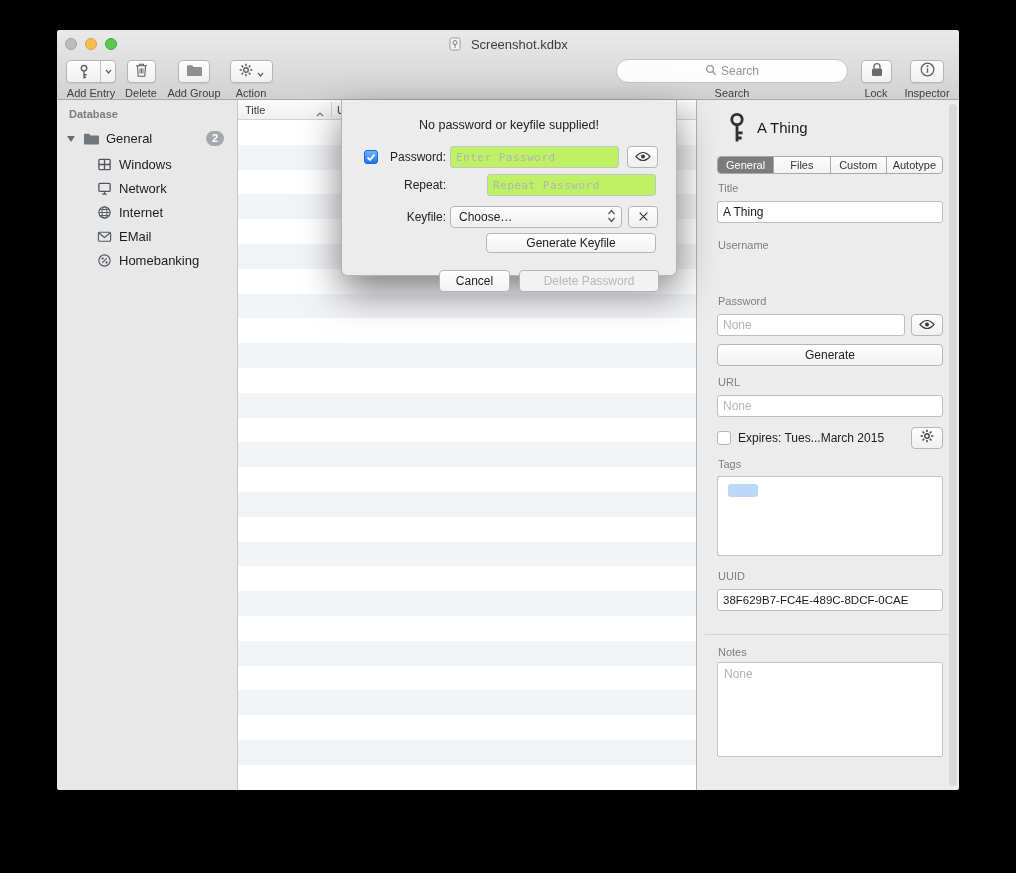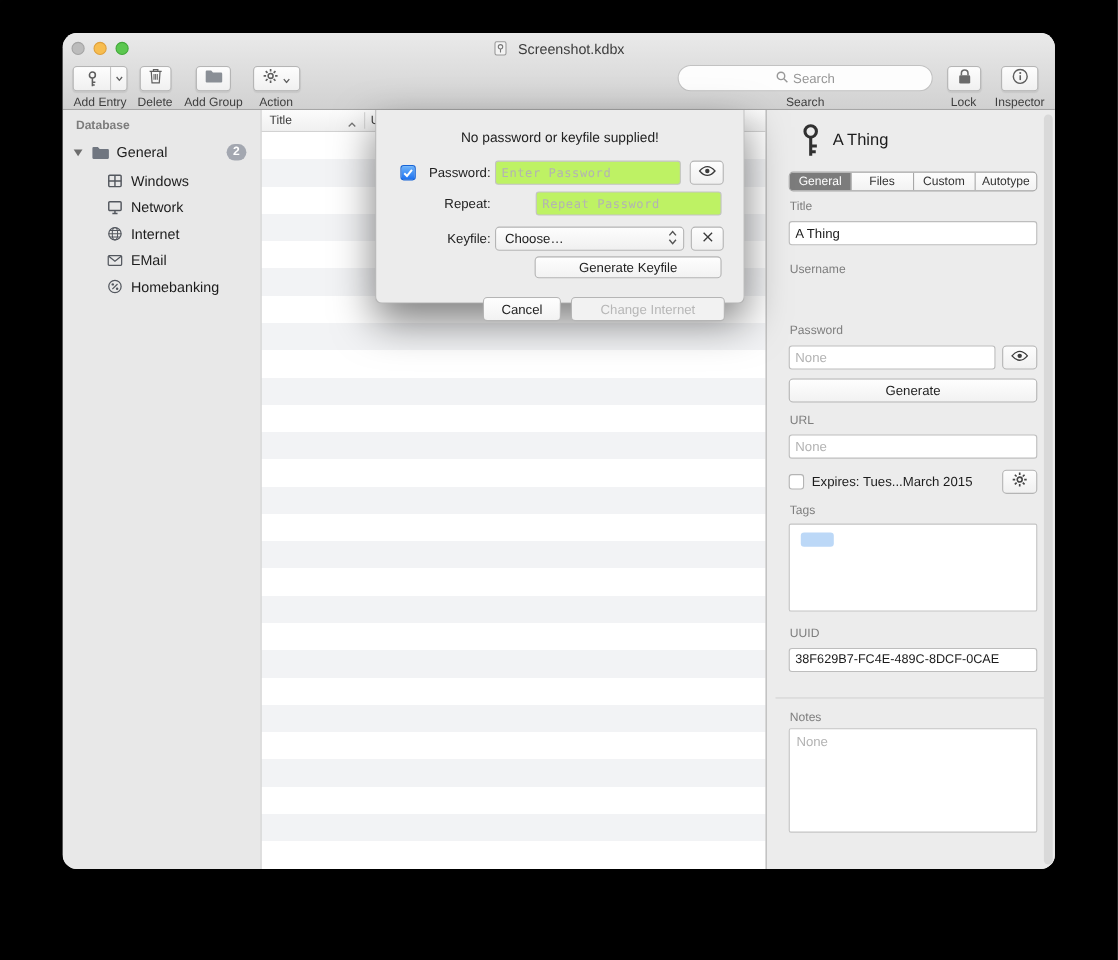--- a/index.html
+++ b/index.html
@@ -1,19 +1,19 @@
 <!DOCTYPE html>
 <html><head>
 <meta charset="utf-8">
 <style>
   * { margin:0; padding:0; box-sizing:border-box; }
   html,body { width:1016px; height:873px; background:#010101; font-family:"Liberation Sans",sans-serif; overflow:hidden; position:relative; }
   input,textarea,button { font-family:"Liberation Sans",sans-serif; outline:none; }
 
-  .window { position:absolute; left:57px; top:30px; width:902px; height:760px; border-radius:13px; overflow:hidden;
+  .window { position:absolute; left:57px; top:30px; width:902px; height:760px; border-radius:3px; overflow:hidden;
             background:#ececec; box-shadow:0 28px 70px rgba(0,0,0,.75); }
 
   
   .chrome { position:absolute; left:0; top:0; width:100%; height:70px;
             background:linear-gradient(#eaeaea,#d1d1d1); border-bottom:1px solid #a6a6a6; }
   .traffic { position:absolute; top:8px; width:12px; height:12px; border-radius:50%; }
   .t-close { left:8px;  background:#bcbcbc; border:1px solid #a4a4a4; }
   .t-min   { left:28px; background:#f7bd4f; border:1px solid #dfa03c; }
   .t-zoom  { left:48px; background:#5bc74f; border:1px solid #42a83a; }
   .win-title { position:absolute; top:7px; left:0; right:0; text-align:center; font-size:13px; color:#3d3d3d; }
@@ -348,16 +348,16 @@
     </div>
     <div class="sq-btn" style="left:286px;top:106px;width:30px;height:22px;">
       <span><svg width="11" height="11" viewBox="0 0 10 10">
             <path d="M1.5 1.5 L8.5 8.5 M8.5 1.5 L1.5 8.5" stroke="#3c3c3c" stroke-width="1.1"></path>
           </svg></span>
     </div>
 
     <div class="sheet-btn" style="left:108px;top:133px;width:170px;height:20px;margin-left:36px;">Generate Keyfile</div>
 
     <div class="sheet-btn" style="left:97px;top:170px;width:71px;">Cancel</div>
-    <div class="sheet-btn disabled" style="left:177px;top:170px;width:140px;">Change Internet</div>
+    <div class="sheet-btn disabled" style="left:177px;top:170px;width:140px;">Delete Password</div>
   </div>
 
 </div>
 
 </body></html>

